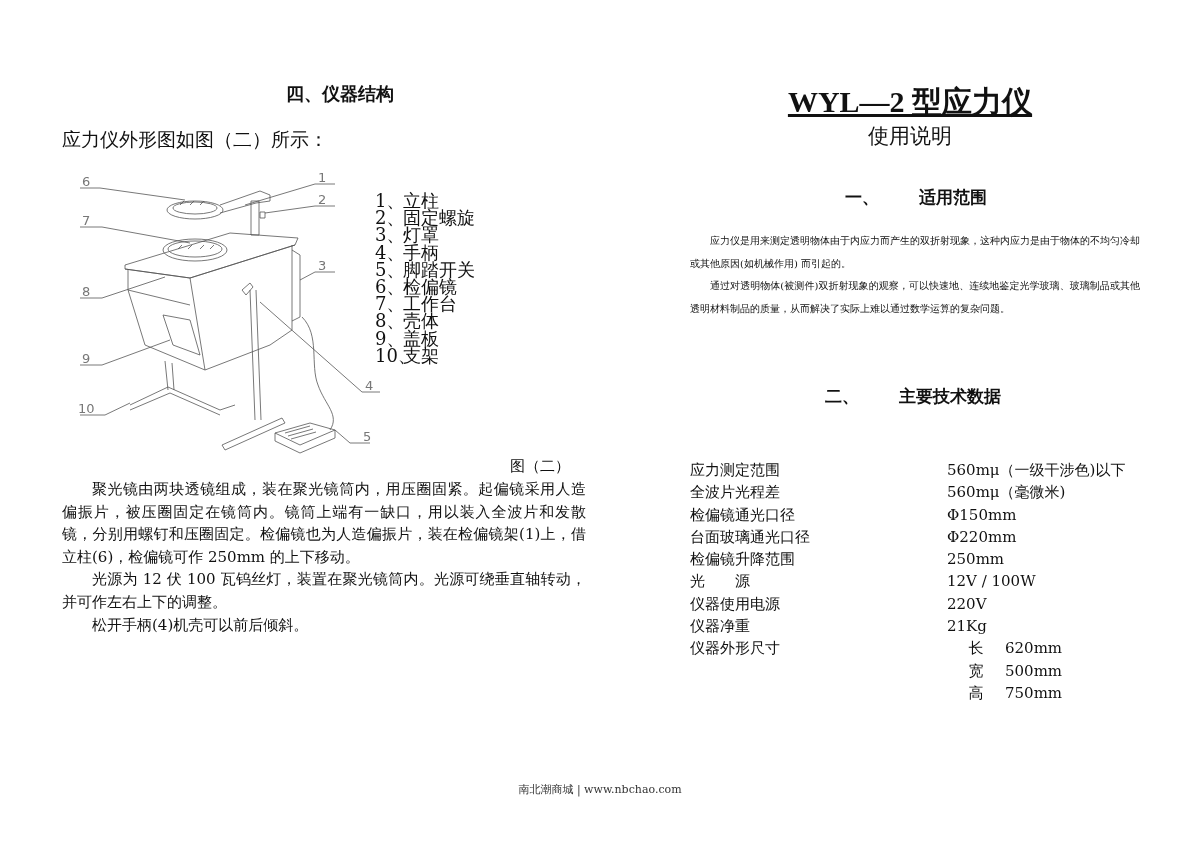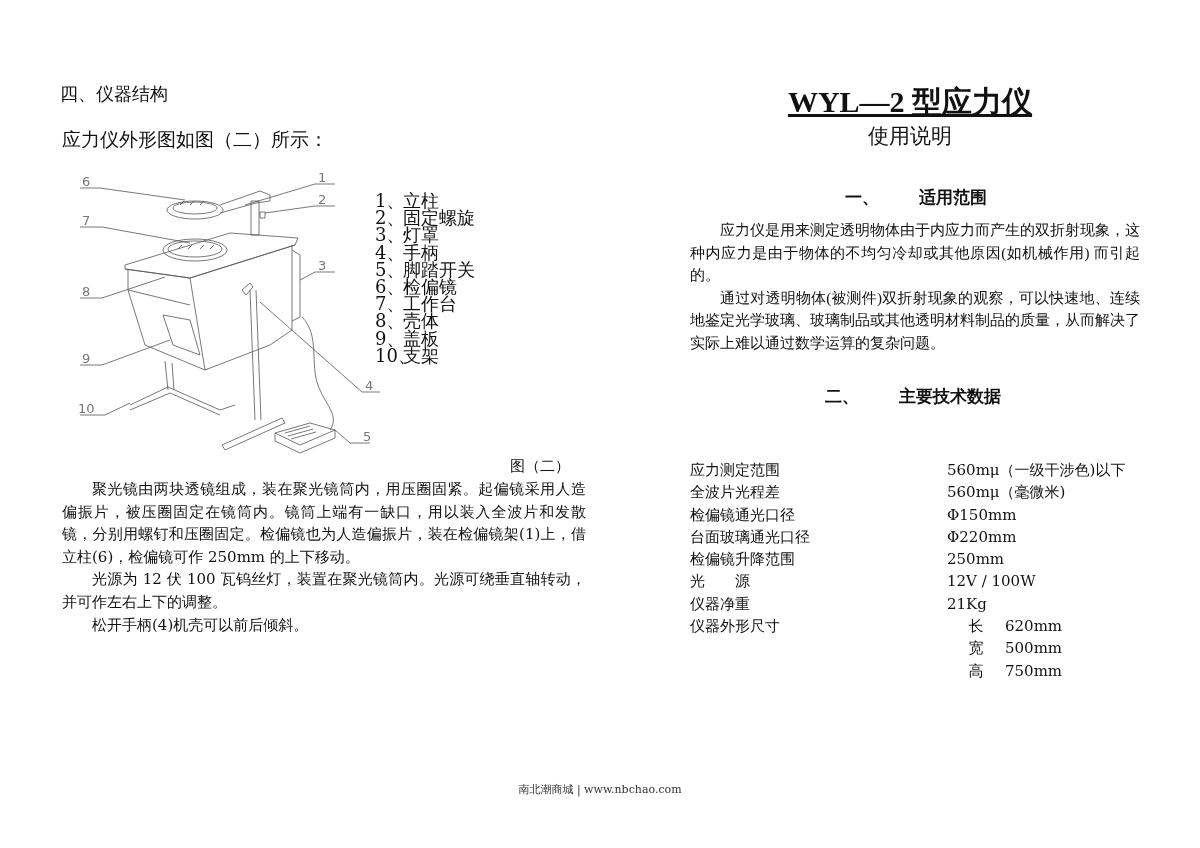--- a/index.html
+++ b/index.html
@@ -1,32 +1,32 @@
 <!DOCTYPE html>
 <html><head>
   <meta charset="utf-8">
   <style>
     html, body { margin: 0; padding: 0; background: #ffffff; }
     body { width: 1200px; height: 848px; position: relative; overflow: hidden;
            font-family: "DejaVu Serif", "Liberation Serif", serif; color: #111; }
     .abs { position: absolute; }
-    .h-left { left: 60px; width: 560px; top: 82px; text-align: left; font-family: "DejaVu Sans", sans-serif; font-weight: normal; font-size: 18px; }
+    .h-left { left: 60px; width: 560px; top: 82px; text-align: center; font-family: "DejaVu Sans", sans-serif; font-weight: bold; font-size: 18px; }
     .intro { left: 62px; top: 127px; font-size: 19px; }
     .legend { left: 375px; top: 192px; font-size: 18px; line-height: 17.2px; }
     .legend .num { display: inline-block; width: 28px; }
     .figcap { left: 510px; top: 457px; font-size: 15px; }
     .body-l { left: 62px; top: 478px; width: 524px; font-size: 15px; line-height: 22.6px; text-align: justify; }
     .body-l p, .body-r p { margin: 0; text-indent: 2em; }
     .title { left: 680px; width: 460px; top: 82px; text-align: center; font-family: "Liberation Serif", serif; font-weight: bold; font-size: 30px; text-decoration: underline; }
     .subtitle { left: 680px; width: 460px; top: 122px; text-align: center; font-family: "DejaVu Sans", sans-serif; font-size: 21px; }
     .sec { font-family: Liberation Serif, serif; font-weight: bold; font-size: 17px; }
     .sec .gap { display: inline-block; width: 40px; }
     .sec1 { left: 845px; top: 186px; }
     .sec2 { left: 825px; top: 385px; }
-    .body-r { left: 690px; top: 219px; width: 450px; font-size: 15px; line-height: 22.6px; text-align: justify; font-family: Liberation Serif, serif; }
+    .body-r { left: 690px; top: 230px; width: 450px; font-size: 10px; line-height: 22.6px; text-align: justify; }
     .specs { left: 690px; top: 428px; font-size: 15px; line-height: 22.3px; margin-top: 31px; }
     .spec-row { display: flex; height: 22.3px; }
     .spec-label { width: 257px; }
     .spec-val { white-space: nowrap; text-align: center; }
     .dim-key { display: inline-block; width: 58px; }
     .footer { left: 0; width: 1200px; top: 782px; text-align: center; font-size: 11px; color: #333; }
     svg.fig { position: absolute; left: 70px; top: 165px; }
     svg.fig * { vector-effect: non-scaling-stroke; }
     .lbl { font-family: "DejaVu Sans", sans-serif; font-size: 13px; fill: #777; }
   </style>
@@ -163,20 +163,24 @@
     </div>
   <div class="spec-row">
       <span class="spec-label">检偏镜升降范围</span>
       <span class="spec-val">250mm</span>
     </div>
   <div class="spec-row">
       <span class="spec-label">光　　源</span>
       <span class="spec-val">12V / 100W</span>
     </div>
   <div class="spec-row">
+      <span class="spec-label">仪器使用电源</span>
+      <span class="spec-val">220V</span>
+    </div>
+  <div class="spec-row">
       <span class="spec-label">仪器净重</span>
       <span class="spec-val">21Kg</span>
     </div>
   <div class="spec-row">
       <span class="spec-label">仪器外形尺寸</span>
       <span class="spec-val"><span class="dim-key">长</span><span>620mm</span></span>
     </div>
   <div class="spec-row">
       <span class="spec-label"></span>
       <span class="spec-val"><span class="dim-key">宽</span><span>500mm</span></span>

